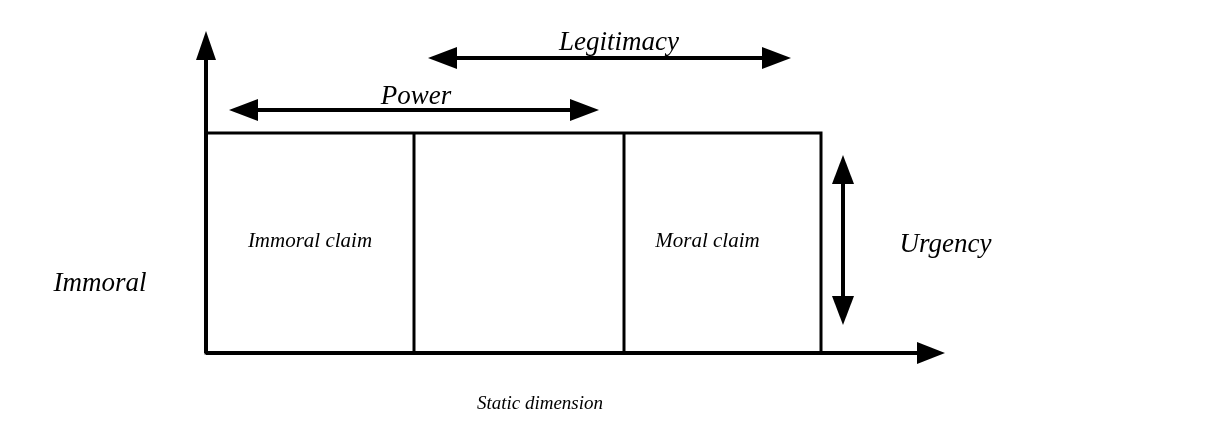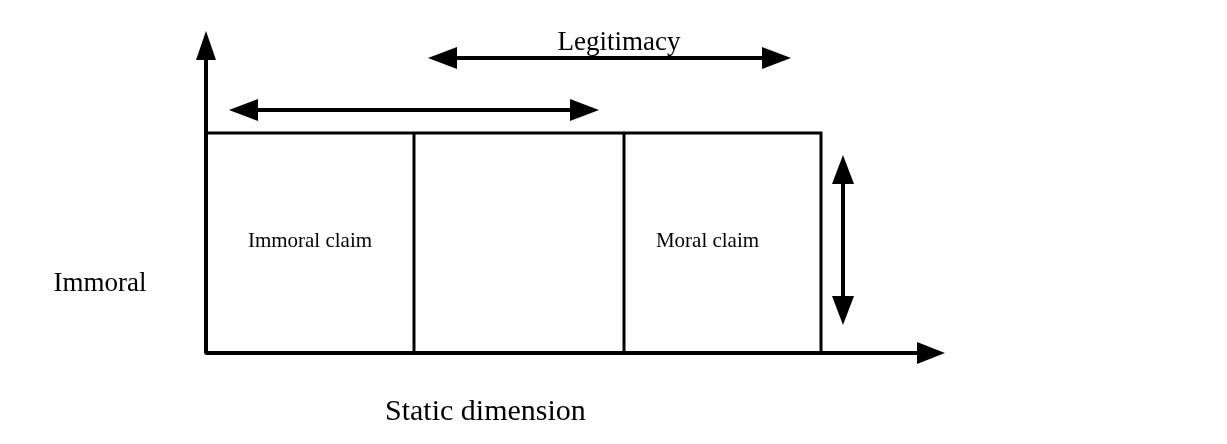--- a/index.html
+++ b/index.html
@@ -28,32 +28,33 @@
     height: 444px;
     display: block;
   }
   .txt {
     position: absolute;
     font-family: "Liberation Serif", "DejaVu Serif", serif;
     color: #000000;
     white-space: pre;
     line-height: 1.18;
     user-select: none;
+    font-style: italic;
   }
   .cell-label {
     font-size: 21px;
     text-align: center;
   }
   .arrow-label {
     font-size: 27px;
     text-align: center;
   }
   .axis-label {
-    font-size: 30px;
-    text-align: left;
+    font-size: 19px;
+    text-align: center;
   }
   .axis-label-left {
     font-size: 27px;
     text-align: center;
     line-height: 1.25;
   }
 </style>
 </head>
 <body>
 
@@ -95,23 +96,25 @@
       <polygon points="843,325 832,296 854,296" fill="#000000"></polygon>
     </g>
 
   </svg>
 
   <div class="txt cell-label" style="left:206px; top:228px; width:208px;">Immoral claim</div>
 
 
   <div class="txt cell-label" style="left:624px; top:228px; width:167px;">Moral claim</div>
 
+  <div class="txt arrow-label" style="left:336px; top:80px; width:160px;">Power</div>
 
   <div class="txt arrow-label" style="left:529px; top:26px; width:180px;">Legitimacy</div>
 
+  <div class="txt arrow-label" style="left:878px; top:228px; width:135px;">Urgency</div>
 
   <div class="txt axis-label-left" style="left:10px; top:198px; width:180px;">
     <div>Immoral</div>
   </div>
 
   <div class="txt axis-label" style="left:385px; top:392px; width:310px;">Static dimension</div>
 
 </div>
 
 </body></html>

